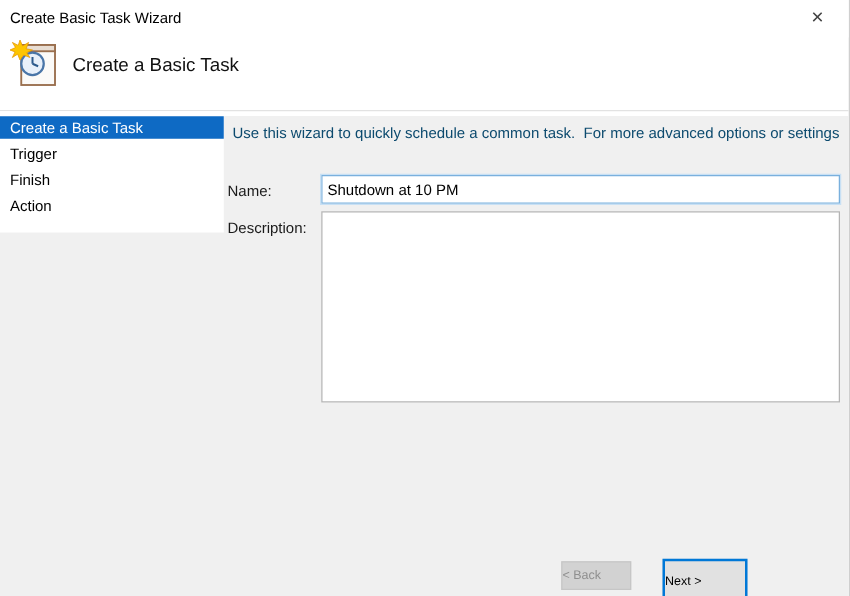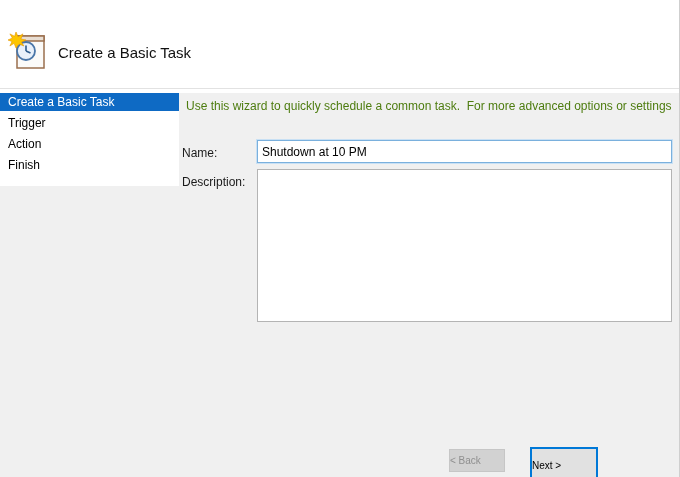--- a/index.html
+++ b/index.html
@@ -62,21 +62,21 @@
     background: #0e6ac4; color: #ffffff;
   }
   .sidebar { padding-top: 4px; }
   
   .instructions {
     position: absolute; left: 180px; top: 93px; right: 0; height: 41px;
     background: #f0f0f0;
     padding: 5px 0 0 6px;
   }
   .instructions .line {
-    white-space: pre; line-height: 16px; color: #4d7c0f;
+    white-space: pre; line-height: 16px; color: #0c4a6e;
   }
   .field-label { position: absolute; color: #1a1a1a; white-space: nowrap; }
   .name-label { left: 182px; top: 146px; }
   .desc-label { left: 182px; top: 175px; }
   .name-input {
     position: absolute; left: 257px; top: 140px; width: 415px; height: 23px;
     background: #ffffff;
     border: 1px solid #7ab0dd;
     outline: 1px solid #c8e0f4;
     outline-offset: 0px;
@@ -121,20 +121,24 @@
     background: #e1e1e1;
     border: 1px solid #3c3c3c;
     color: #000000;
   }
 </style>
 </head>
 <body>
 
 <div class="window">
 
+  <div class="titlebar">
+    <span class="titlebar-text">Create Basic Task Wizard</span>
+    <div class="close-btn">×</div>
+  </div>
 
   <div class="header-icon">
     <svg width="42" height="40" viewBox="0 0 42 40">
 
       <rect x="9" y="4" width="27" height="32" fill="#fbfaf8" stroke="#9a6f4e" stroke-width="1.5"></rect>
       <rect x="9" y="4" width="27" height="5" fill="#e8ddd2" stroke="#9a6f4e" stroke-width="1.5"></rect>
 
       <circle cx="18" cy="19" r="9" fill="#e8f0fa" stroke="#4a76a8" stroke-width="1.8"></circle>
       <line x1="18" y1="19" x2="18" y2="13.5" stroke="#2c5a8c" stroke-width="1.6"></line>
       <line x1="18" y1="19" x2="22.5" y2="21" stroke="#2c5a8c" stroke-width="1.6"></line>
@@ -144,22 +148,22 @@
   </div>
   <div class="header-title">Create a Basic Task</div>
 
   <div class="separator"></div>
 
   <div class="content-bg"></div>
 
   <div class="sidebar">
     <div class="sidebar-item selected">Create a Basic Task</div>
     <div class="sidebar-item">Trigger</div>
+    <div class="sidebar-item">Finish</div>
     <div class="sidebar-item">Action</div>
-    <div class="sidebar-item">Finish</div>
   </div>
 
   <div class="instructions">
     <div class="line">Use this wizard to quickly schedule a common task.  For more advanced options or settings</div>
   </div>
 
   <div class="field-label name-label">Name:</div>
   <input class="name-input" type="text" value="Shutdown at 10 PM" style="">
 
   <div class="field-label desc-label">Description:</div>

